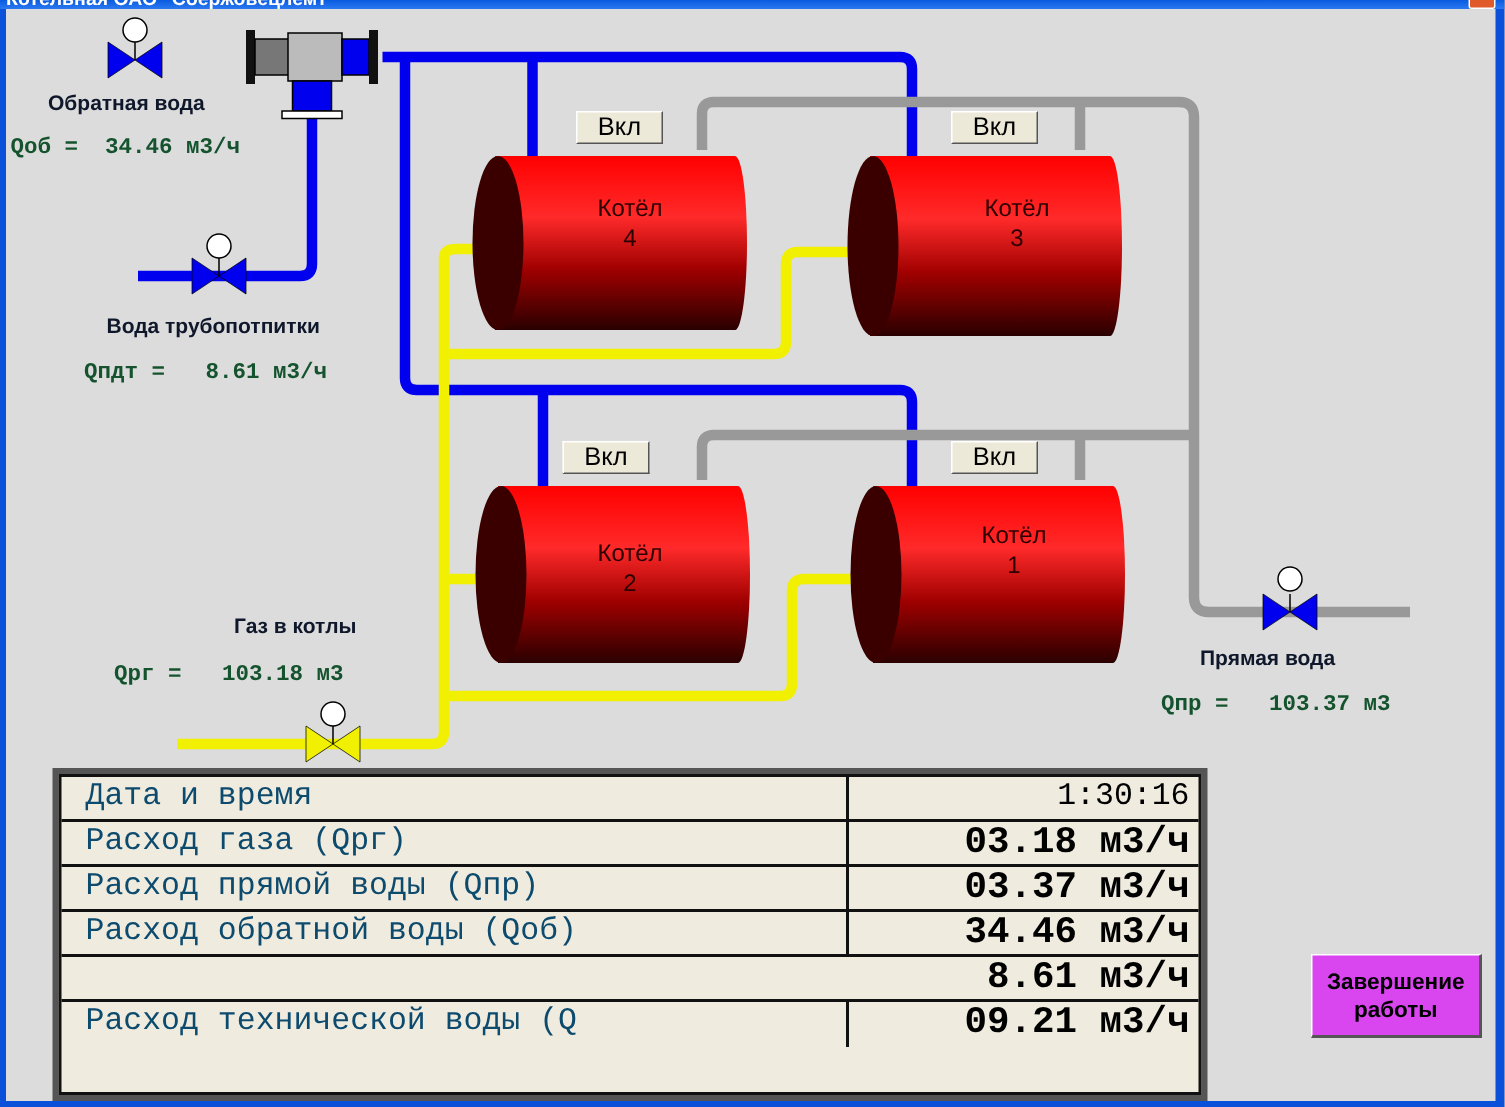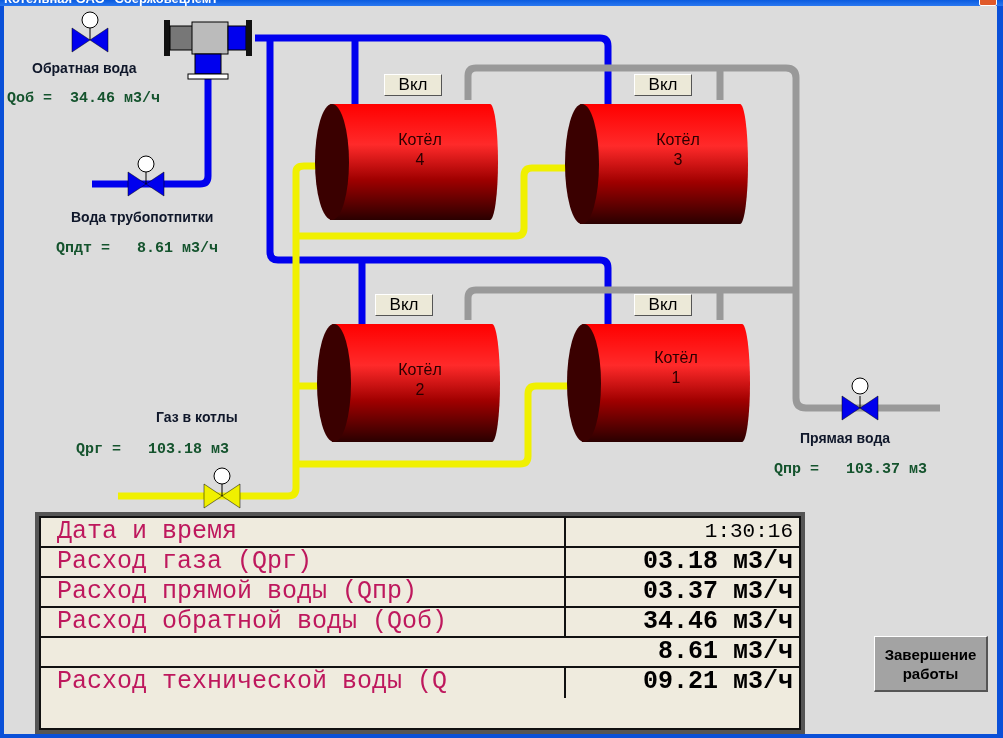--- a/index.html
+++ b/index.html
@@ -9,24 +9,24 @@
   .titlebar .close { position:absolute; right:6px; top:-8px; width:16px; height:12px; background:#e05a2a; border:1px solid #fff; border-radius:2px; }
   .client { position:absolute; left:4px; top:6px; width:993px; height:728px; background:#dcdcdc; }
   .label { position:absolute; font-size:14px; font-weight:bold; color:#0f172a; white-space:nowrap; }
   .reading { position:absolute; font-family:"Liberation Mono", monospace; font-weight:bold; font-size:15px; color:#14532d; white-space:pre; }
   .boiler-btn { position:absolute; width:58px; height:22px; background:#ece9d8; border:1px solid #fff; border-right-color:#555; border-bottom-color:#555; font-size:17px; display:flex; align-items:center; justify-content:center; color:#000; cursor:pointer; box-sizing:border-box; }
   .boiler-label { position:absolute; width:80px; text-align:center; font-size:16px; color:#2a0000; line-height:20px; }
   .table { position:absolute; left:31px; top:512px; width:770px; height:222px; background:#555; padding:4px; box-sizing:border-box; }
   .table-inner { width:100%; height:100%; background:#efebde; border:2px solid #111; box-sizing:border-box; }
   .row { display:flex; height:30px; border-bottom:2px solid #111; box-sizing:border-box; }
   .row:last-child { border-bottom:none; }
-  .cell-label { width:525px; border-right:2px solid #111; font-family:"Liberation Mono", monospace; font-size:25px; padding-left:16px; line-height:28px; white-space:nowrap; overflow:hidden; color:#be185d; box-sizing:border-box; }
+  .cell-label { width:525px; border-right:2px solid #111; font-family:"Liberation Mono", monospace; font-size:21px; padding-left:16px; line-height:28px; white-space:nowrap; overflow:hidden; color:#0c4a6e; box-sizing:border-box; }
   .cell-value { flex:1; text-align:right; font-family:"Liberation Mono", monospace; font-size:25px; font-weight:bold; line-height:28px; padding-right:6px; color:#000; }
   .cell-value.time { font-weight:normal; font-size:21px;border-radius:11px; }
-  .exit-btn { position:absolute; left:870px; top:630px; width:114px; height:56px; background:#a3a3a3; border:1px solid #fff; border-right:2px solid #555; border-bottom:2px solid #555; font-size:15px; font-weight:bold; text-align:center; display:flex; align-items:center; justify-content:center; line-height:19px; cursor:pointer; box-sizing:border-box; }
+  .exit-btn { position:absolute; left:870px; top:630px; width:114px; height:56px; background:#d946ef; border:1px solid #fff; border-right:2px solid #555; border-bottom:2px solid #555; font-size:15px; font-weight:bold; text-align:center; display:flex; align-items:center; justify-content:center; line-height:19px; cursor:pointer; box-sizing:border-box; }
   svg { position:absolute; left:0; top:0; }
 </style>
 </head>
 <body>
 
 <div class="titlebar">
   <span class="title">Котельная ОАО "Сбержовецлемт"</span>
   <span class="close"></span>
 </div>
 

